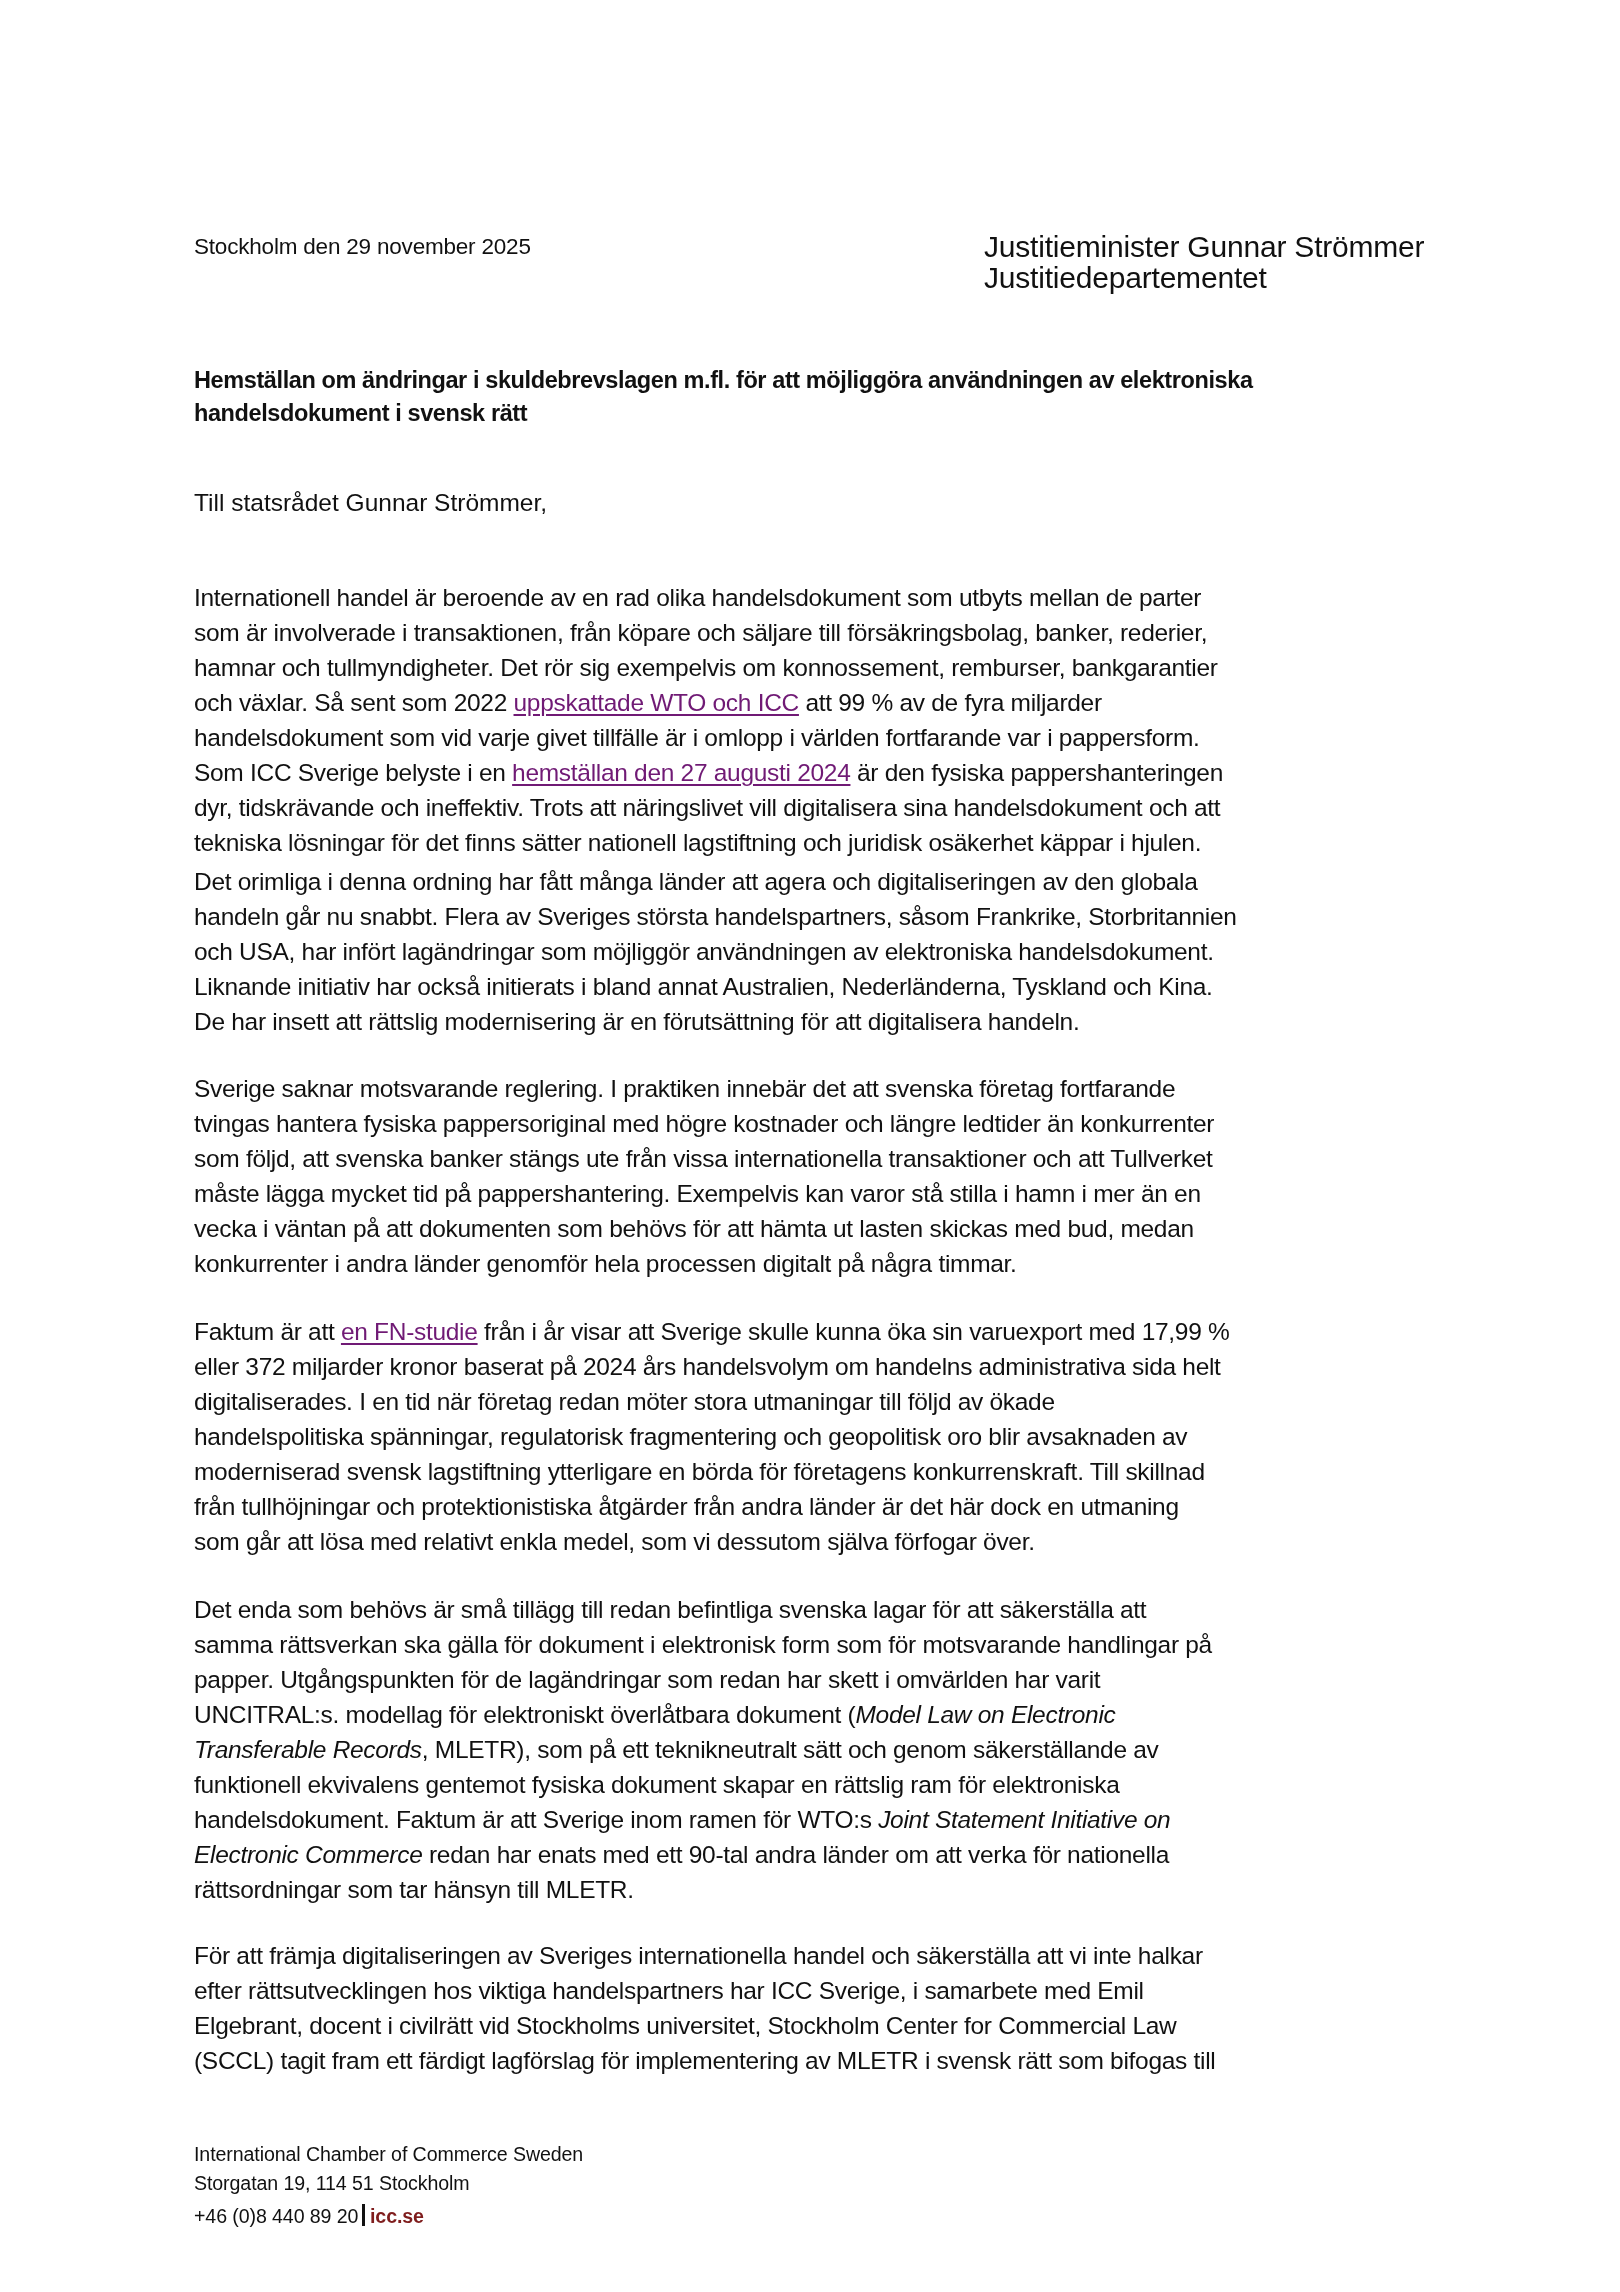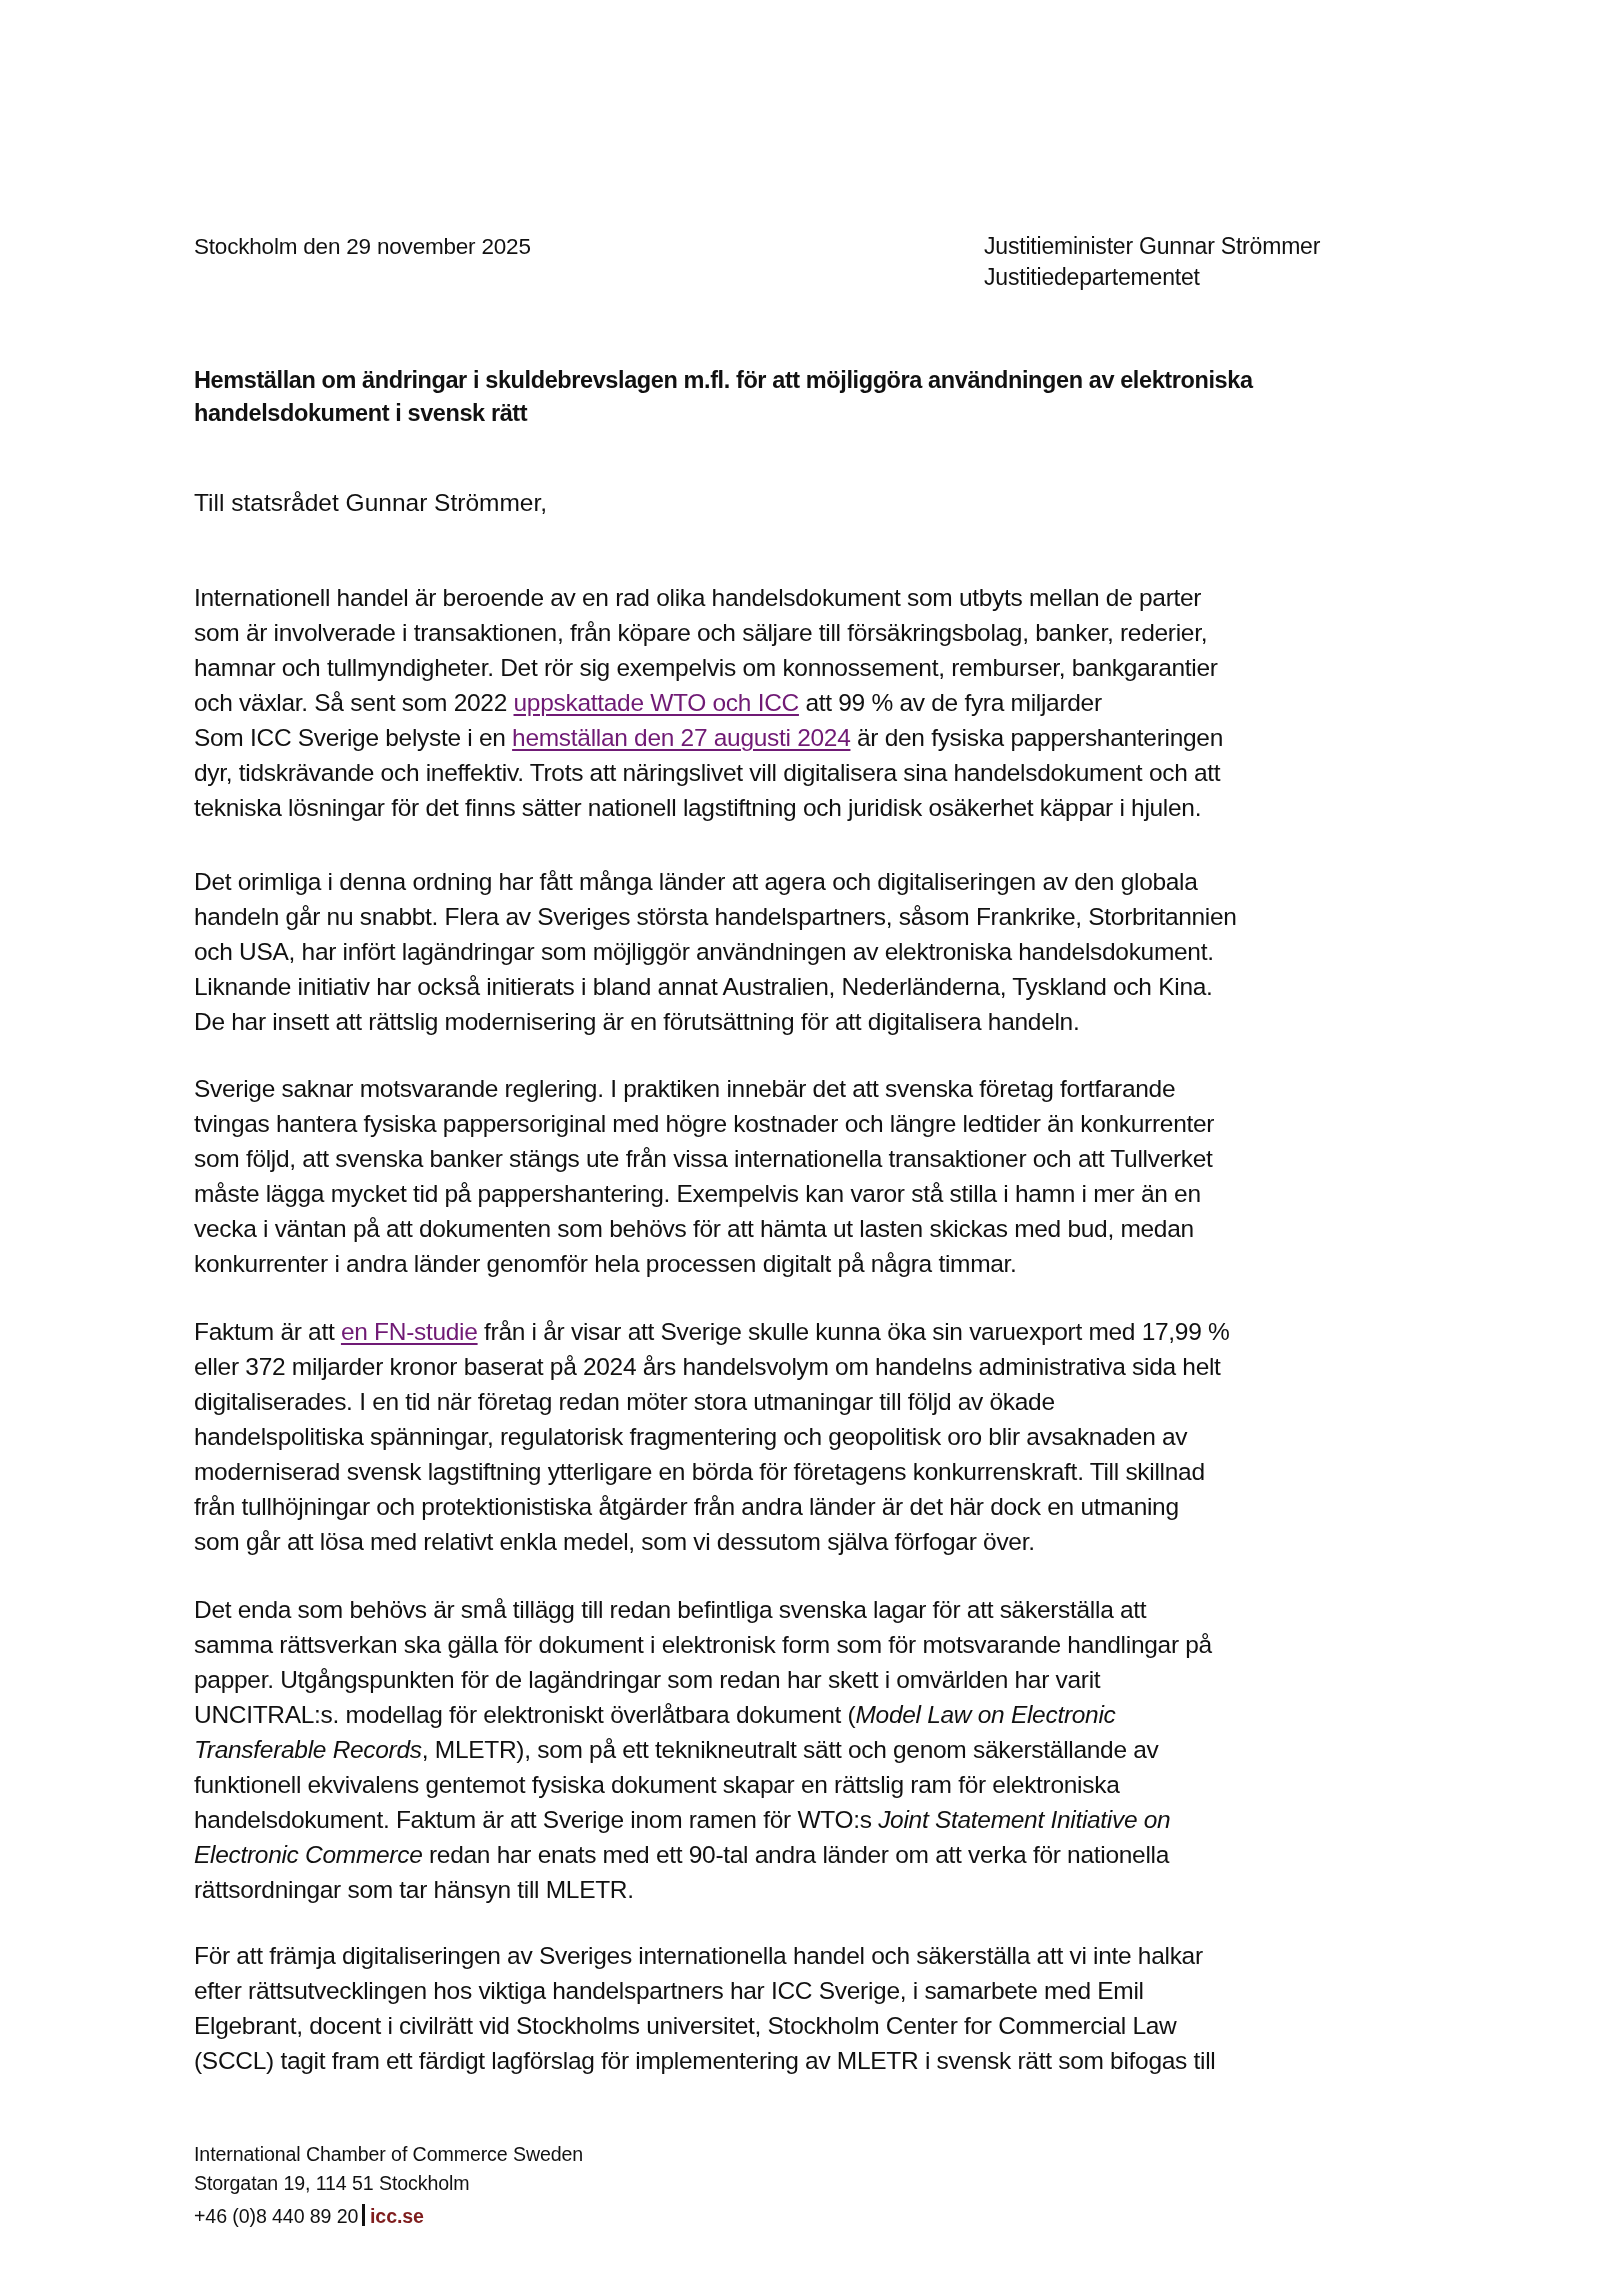--- a/index.html
+++ b/index.html
@@ -1,20 +1,20 @@
 <!DOCTYPE html>
 <html><head>
 <meta charset="utf-8">
 <style>
   html, body { margin: 0; padding: 0; background: #ffffff; }
   body { width: 1620px; height: 2293px; position: relative; overflow: hidden;
          font-family: "Liberation Sans", "DejaVu Sans", sans-serif; color: #111111; }
   .page { position: absolute; left: 0; top: 0; width: 1620px; height: 1745px; background: #fff; }
   .hdr-left { position: absolute; left: 194px; top: 231px; font-size: 22.5px; line-height: 31px; letter-spacing: -0.2px; }
-  .hdr-right { position: absolute; left: 984px; top: 231px; font-size: 23px; line-height: 31px; letter-spacing: -0.2px; }
+  .hdr-right { position: absolute; left: 984px; top: 231px; font-size: 30px; line-height: 31px; letter-spacing: -0.2px; }
   .title { position: absolute; left: 194px; top: 364px; width: 1274px; font-size: 23.5px; line-height: 33px; font-weight: bold; letter-spacing: -0.4px; }
   .greeting { position: absolute; left: 194px; top: 485px; font-size: 24.5px; line-height: 35px; }
   .body-text { position: absolute; left: 194px; width: 1274px; font-size: 24.5px; line-height: 35px; letter-spacing: -0.3px; }
   .line { display: block; white-space: nowrap; }
   a.link { color: #701a75; text-decoration: underline; text-decoration-thickness: 2px; text-underline-offset: 2.9px; }
   em { font-style: italic; }
   .footer { position: absolute; left: 194px; top: 2140px; font-size: 19.6px; line-height: 29px; letter-spacing: -0.1px; }
   .footer .phone-row { margin-top: 3.9px; }
   .sep { display: inline-block; width: 2.9px; height: 21.6px; background: #111; vertical-align: -2.9px; margin: 0 4.9px 0 3.9px; }
   .site { color: #7f1d1d; font-weight: bold; }
@@ -38,20 +38,21 @@
     <span class="line">handelsdokument i svensk rätt</span>
   </div>
 
   <div class="greeting">Till statsrådet Gunnar Strömmer,</div>
 
   <div class="body-text" style="top:580px;">
     <span class="line">Internationell handel är beroende av en rad olika handelsdokument som utbyts mellan de parter</span>
     <span class="line">som är involverade i transaktionen, från köpare och säljare till försäkringsbolag, banker, rederier,</span>
     <span class="line">hamnar och tullmyndigheter. Det rör sig exempelvis om konnossement, remburser, bankgarantier</span>
     <span class="line"><span>och växlar. Så sent som 2022 </span><a class="link" href="#">uppskattade WTO och ICC</a><span> att 99 % av de fyra miljarder</span></span>
+    <span class="line">handelsdokument som vid varje givet tillfälle är i omlopp i världen fortfarande var i pappersform.</span>
     <span class="line"><span>Som ICC Sverige belyste i en </span><a class="link" href="#">hemställan den 27 augusti 2024</a><span> är den fysiska pappershanteringen</span></span>
     <span class="line">dyr, tidskrävande och ineffektiv. Trots att näringslivet vill digitalisera sina handelsdokument och att</span>
     <span class="line">tekniska lösningar för det finns sätter nationell lagstiftning och juridisk osäkerhet käppar i hjulen.</span>
   </div>
 
   <div class="body-text" style="top:864px;">
     <span class="line">Det orimliga i denna ordning har fått många länder att agera och digitaliseringen av den globala</span>
     <span class="line">handeln går nu snabbt. Flera av Sveriges största handelspartners, såsom Frankrike, Storbritannien</span>
     <span class="line">och USA, har infört lagändringar som möjliggör användningen av elektroniska handelsdokument.</span>
     <span class="line">Liknande initiativ har också initierats i bland annat Australien, Nederländerna, Tyskland och Kina.</span>

